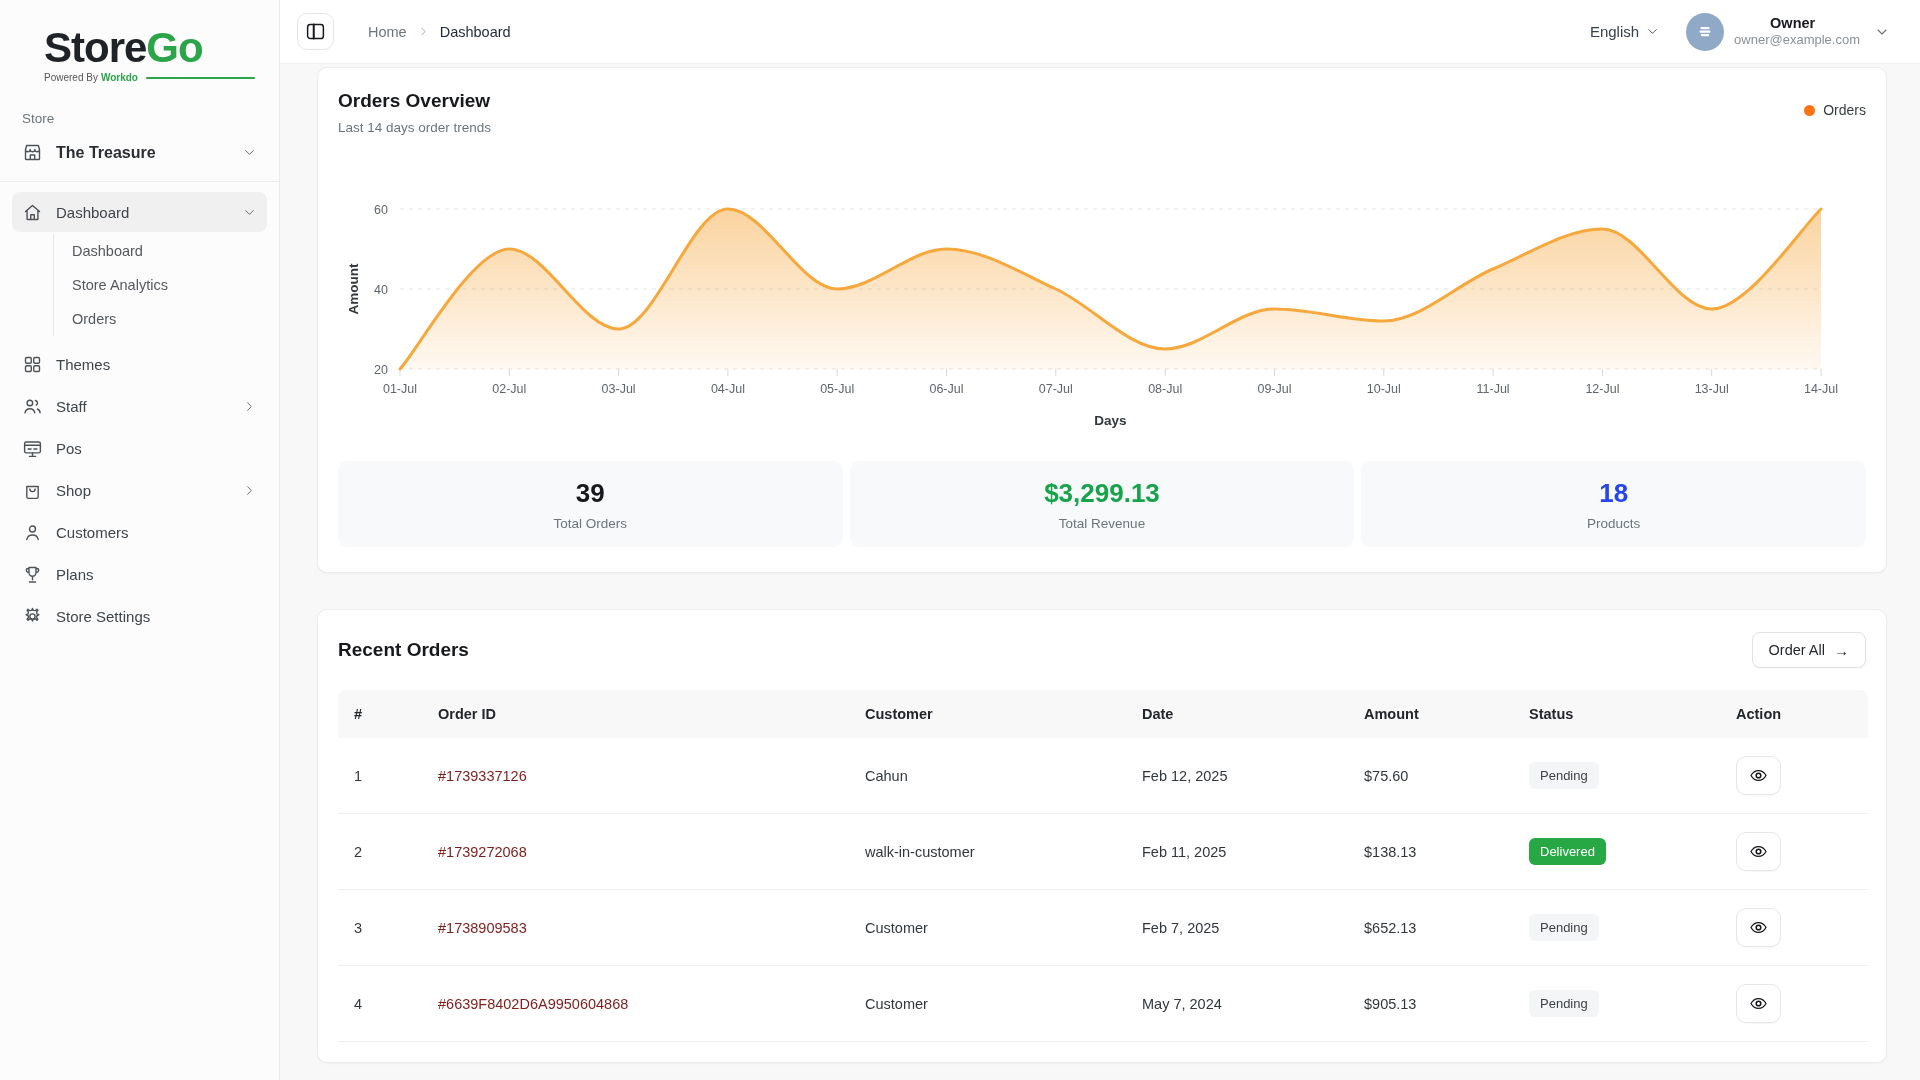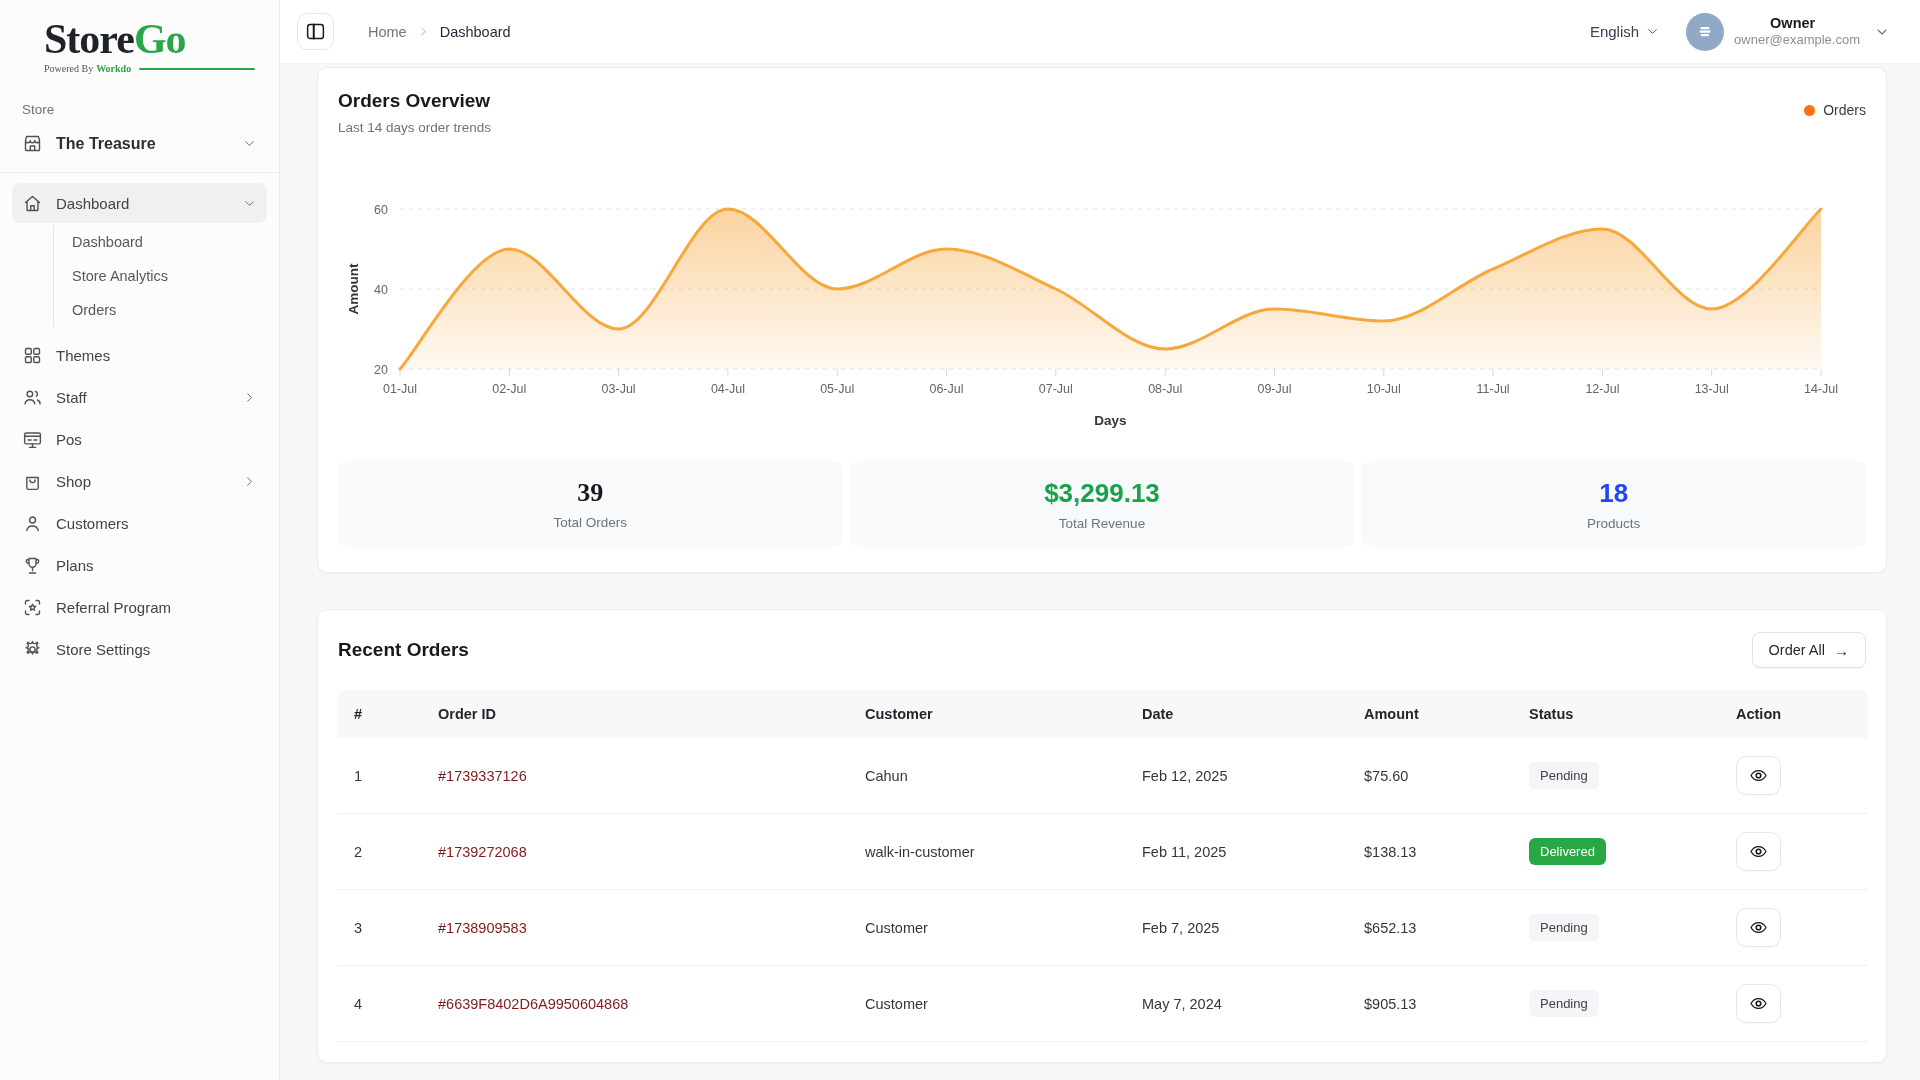--- a/index.html
+++ b/index.html
@@ -3,21 +3,21 @@
 <meta charset="utf-8">
 <title>StoreGo</title>
 <style>
   * { box-sizing: border-box; margin: 0; padding: 0; }
   html,body { width:1920px; height:1080px; overflow:hidden; }
   body { font-family:"Liberation Sans", sans-serif; background:#f8f8f9; color:#24292e; }
   .app { display:flex; width:1920px; height:1080px; }
 
   
   .sidebar { width:280px; flex:none; background:#fcfcfc; border-right:1px solid #ebebeb; }
-  .logo-block { padding:16px 24px 0 44px; cursor:pointer;font-family:Liberation Serif, serif; }
+  .logo-block { padding:25px 24px 0 44px; cursor:pointer; }
   .logo-text { font-size:42px; font-weight:bold; letter-spacing:-1px; line-height:1.1; }
   .logo-store { color:#1f2328; }
   .logo-go { color:#2ba44a; }
   .powered { display:flex; align-items:center; font-size:10px; color:#555; margin-top:1px; }
   .powered-brand { color:#2ba44a; font-weight:bold; margin-left:3px; }
   .powered-line { flex:1; height:2px; background:#2ba44a; margin-left:8px; border-radius:2px; }
   .side-body { padding:20px 12px 0 12px; }
   .section-label { font-size:13.5px; color:#6c757d; padding:8px 10px 2px 10px; }
   .store-row { display:flex; align-items:center; gap:13px; padding:14px 10px; cursor:pointer;justify-content:center; }
   .store-row .mi-label { font-size:16px; font-weight:bold; color:#2b2f33; }
@@ -208,29 +208,20 @@
             </span>
             <span class="mi-label">Customers</span>
           </div>
           <div class="menu-item">
             <span class="mi-icon">
               <svg viewBox="0 0 24 24" fill="none" stroke="currentColor" stroke-width="1.6" stroke-linecap="round" stroke-linejoin="round">
                 <path d="M8 4h8v6a4 4 0 0 1-8 0V4zM8 5.5H5.4a2.6 2.6 0 0 0 2.7 4M16 5.5h2.6a2.6 2.6 0 0 1-2.7 4M12 14v4M8.5 20.5h7"></path>
               </svg>
             </span>
             <span class="mi-label">Plans</span>
-          </div>
-          <div class="menu-item">
-            <span class="mi-icon">
-              <svg viewBox="0 0 24 24" fill="none" stroke="currentColor" stroke-width="1.6" stroke-linecap="round" stroke-linejoin="round">
-                <path d="M4 8V6a2 2 0 0 1 2-2h2M16 4h2a2 2 0 0 1 2 2v2M20 16v2a2 2 0 0 1-2 2h-2M8 20H6a2 2 0 0 1-2-2v-2"></path>
-                <path d="m12 8.3 1.1 2.2 2.4.4-1.7 1.7.4 2.4-2.2-1.1-2.2 1.1.4-2.4-1.7-1.7 2.4-.4z"></path>
-              </svg>
-            </span>
-            <span class="mi-label">Referral Program</span>
           </div>
           <div class="menu-item">
             <span class="mi-icon">
               <svg viewBox="0 0 24 24" fill="none" stroke="currentColor" stroke-width="1.6" stroke-linecap="round" stroke-linejoin="round">
                 <circle cx="12" cy="12" r="3"></circle>
                 <path d="m12 2.8.9 2.2 2.4.3 1.8-1.5 1.1 1.1-1.5 1.8.4 2.4 2.1.9-2.1.9-.4 2.4 1.5 1.8-1.1 1.1-1.8-1.5-2.4.4-.9 2.1-.9-2.1-2.4-.4-1.8 1.5-1.1-1.1 1.5-1.8-.3-2.4-2.2-.9 2.2-.9.3-2.4-1.5-1.8 1.1-1.1 1.8 1.5 2.4-.3z"></path>
               </svg>
             </span>
             <span class="mi-label">Store Settings</span>
           </div>
@@ -343,21 +334,21 @@
               <text class="ax-tick" x="1155.1" y="250" text-anchor="middle">11-Jul</text>
               <text class="ax-tick" x="1264.4" y="250" text-anchor="middle">12-Jul</text>
               <text class="ax-tick" x="1373.7" y="250" text-anchor="middle">13-Jul</text>
               <text class="ax-tick" x="1483.0" y="250" text-anchor="middle">14-Jul</text>
               <text class="ax-title" transform="translate(20 146) rotate(-90)" text-anchor="middle">Amount</text>
               <text class="ax-title" x="772.5" y="282" text-anchor="middle">Days</text>
             </svg>
           </div>
         <div class="stats-row" id="stats-row">
             <div class="stat-tile">
-              <div class="stat-value" style="color: rgb(23, 25, 28); font-family: Liberation Serif, serif;">39</div>
+              <div class="stat-value" style="color: rgb(23, 25, 28);">39</div>
               <div class="stat-label">Total Orders</div>
             </div>
             <div class="stat-tile">
               <div class="stat-value" style="color: rgb(23, 163, 74);">$3,299.13</div>
               <div class="stat-label">Total Revenue</div>
             </div>
             <div class="stat-tile">
               <div class="stat-value" style="color: rgb(37, 69, 240);">18</div>
               <div class="stat-label">Products</div>
             </div>

